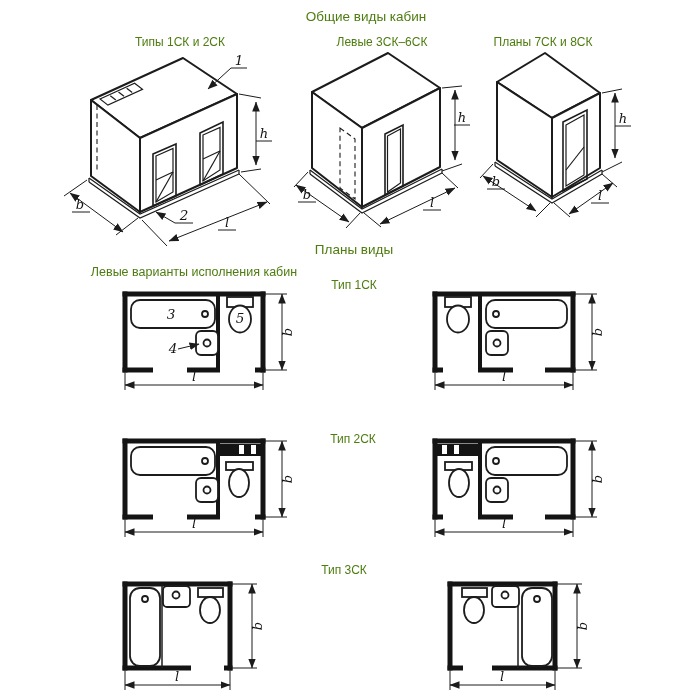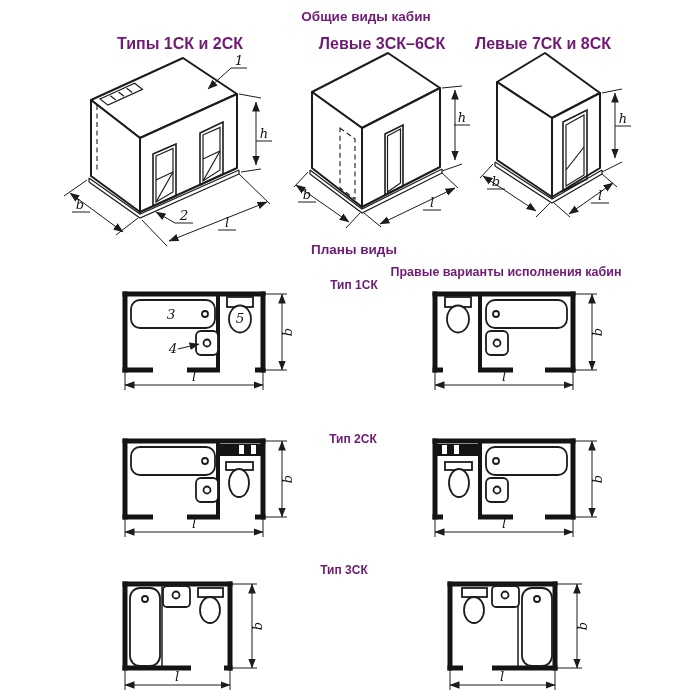--- a/index.html
+++ b/index.html
@@ -1,21 +1,21 @@
 <!DOCTYPE html>
 <html><head>
 <meta charset="utf-8">
 <style>
   html,body{margin:0;padding:0;background:#ffffff;}
   .stage{position:relative;width:700px;height:700px;background:#ffffff;overflow:hidden;
          font-family:"Liberation Sans",sans-serif;color:#161616;}
-  .cap{position:absolute;transform:translateX(-50%);font-weight:700;white-space:nowrap;
-       color:#701a75;}
+  .cap{position:absolute;transform:translateX(-50%);font-weight:400;white-space:nowrap;
+       color:#4d7c0f;}
   .cap.title{font-size:13.5px;}
-  .cap.viewlab{font-size:16px;}
+  .cap.viewlab{font-size:12px;}
   .cap.header{font-size:12.5px;}
   .cap.rowlab{font-size:12px;}
   svg{position:absolute;overflow:visible;}
   .face{fill:#ffffff;stroke:#1c1c1c;stroke-width:2;stroke-linejoin:round;}
   .edge{fill:none;stroke:#1c1c1c;stroke-width:1.6;}
   .thin{fill:#ffffff;stroke:#1c1c1c;stroke-width:1.2;}
   .lin{fill:none;stroke:#1c1c1c;stroke-width:1.2;}
   .thin2{fill:none;stroke:#1c1c1c;stroke-width:1.5;}
   .dash{fill:none;stroke:#1c1c1c;stroke-width:1.1;stroke-dasharray:5 3.5;}
   .dim{fill:none;stroke:#1c1c1c;stroke-width:1;}
@@ -38,23 +38,23 @@
     <defs>
       <marker id="arw" viewBox="0 0 10 10" refX="9.5" refY="5" markerWidth="10" markerHeight="10" orient="auto-start-reverse">
         <path d="M0,1.2 L10,5 L0,8.8 Z" fill="#1c1c1c"></path>
       </marker>
     </defs>
   </svg>
 
   <div class="cap title" style="left:366px;top:9px">Общие виды кабин</div>
   <div class="cap viewlab" style="left:180px;top:35px">Типы 1СК и 2СК</div>
   <div class="cap viewlab" style="left:382px;top:35px">Левые 3СК–6СК</div>
-  <div class="cap viewlab" style="left:543px;top:35px">Левые 7СК и 8СК</div>
+  <div class="cap viewlab" style="left:543px;top:35px">Планы 7СК и 8СК</div>
   <div class="cap title" style="left:354px;top:242px">Планы виды</div>
-  <div class="cap header" style="left:506px;top:265px">Правые варианты исполнения кабин</div>
+  <div class="cap header" style="left:194px;top:265px">Левые варианты исполнения кабин</div>
   <div class="cap rowlab" style="left:354px;top:278px">Тип 1СК</div>
   <div class="cap rowlab" style="left:353px;top:432px">Тип 2СК</div>
   <div class="cap rowlab" style="left:344px;top:563px">Тип 3СК</div>
 
   <svg style="left:50px;top:52px" width="240" height="196" viewBox="0 0 240 196">
     <g>
       <polygon class="face" points="133,6 187,42 90,86 41,48"></polygon>
       <polygon class="face" points="41,48 90,86 90,160 41,124"></polygon>
       <polygon class="face" points="90,86 187,42 187,116 90,160"></polygon>
     </g>

